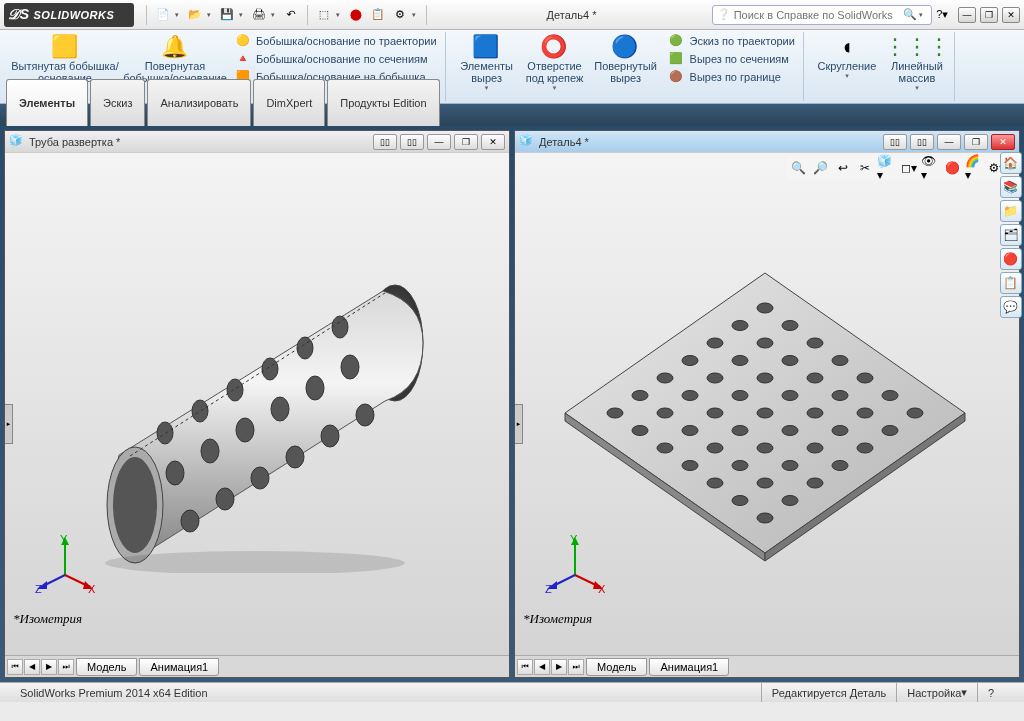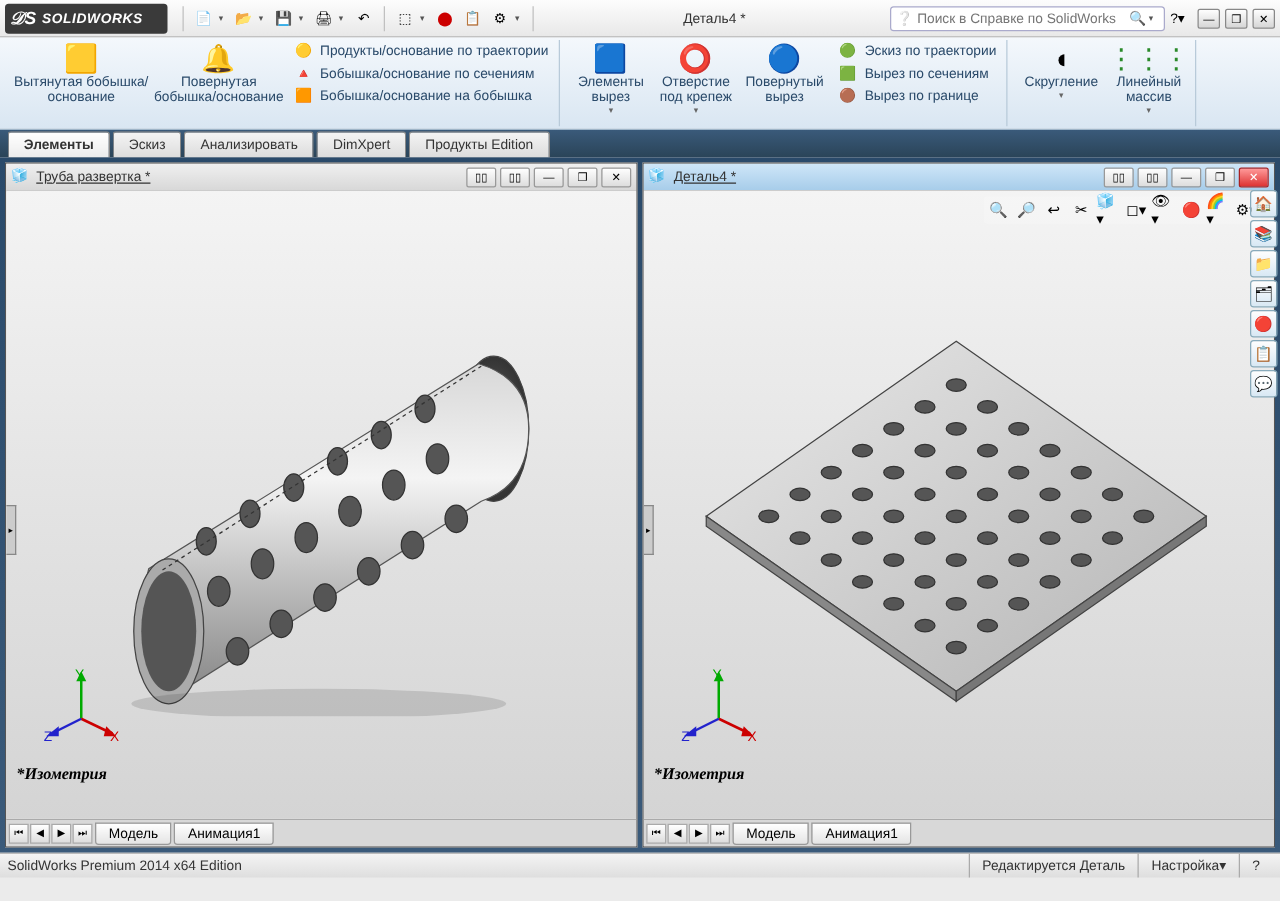--- a/index.html
+++ b/index.html
@@ -24,52 +24,52 @@
 .rgroup { display: flex; align-items: flex-start; border-right: 1px solid #b8cad9; padding: 0 4px; }
 .rbig { display: flex; flex-direction: column; align-items: center; width: 110px; text-align: center; padding-top: 2px; cursor: pointer; }
 .rbig .ico { font-size: 22px; height: 26px; display: flex; align-items: center; }
 .rbig .lbl { font-size: 11px; line-height: 12px; color: #2a4a6a; }
 .rbig .dd { font-size: 7px; color: #666; }
 .rcol { display: flex; flex-direction: column; justify-content: center; gap: 1px; }
 .rsmall { display: flex; align-items: center; gap: 4px; padding: 2px 4px; cursor: pointer; color: #2a4a6a; white-space: nowrap; }
 .rsmall .ico { width: 18px; text-align: center; }
 
 .tabstrip { height: 22px; background: linear-gradient(#3a5a7a,#2a4458); display: flex; align-items: flex-end; padding-left: 6px; }
-.tab { padding: 4px 12px; background: linear-gradient(#f4f4f4,#dcdcdc); border: 1px solid #888; border-bottom: none; margin-right: 2px; border-radius: 3px 3px 0 0; cursor: pointer; color: #333; }
+.tab { padding: 17px 12px; background: linear-gradient(#f4f4f4,#dcdcdc); border: 1px solid #888; border-bottom: none; margin-right: 2px; border-radius: 3px 3px 0 0; cursor: pointer; color: #333; }
 .tab.active { background: linear-gradient(#fff,#ececec); font-weight: bold; }
 
 .mdi { height: 556px; background: linear-gradient(#2a4a6a,#3a5a7a); display: flex; padding: 4px; gap: 4px; position: relative; }
 .doc { flex: 1; background: #fff; border: 1px solid #555; display: flex; flex-direction: column; }
 .doc-titlebar { height: 22px; display: flex; align-items: center; padding: 0 4px; border-bottom: 1px solid #ccc; }
 .doc-titlebar.inactive { background: linear-gradient(#f0f0f0,#d8d8d8); }
 .doc-titlebar.active-doc { background: linear-gradient(#cfe6f8,#a7cdea); }
 .doc-ico { width: 16px; height: 16px; margin-right: 4px; }
-.doc-title { flex: 1; color: #333; text-decoration: underline; }
+.doc-title { flex: 1; color: #333; }
 .doc-btns { display: flex; gap: 3px; }
 .doc-btn { width: 24px; height: 16px; background: linear-gradient(#fefefe,#ddd); border: 1px solid #999; border-radius: 2px; display: flex; align-items: center; justify-content: center; font-size: 9px; cursor: pointer; }
 .doc-btn.close { background: linear-gradient(#f99,#d33); color: #fff; border-color: #a22; }
 
 .viewport { flex: 1; background: linear-gradient(#f4f4f4, #e0e0e0 60%, #d4d4d4); position: relative; overflow: hidden; }
 .heads-up { position: absolute; top: 4px; right: 10px; display: flex; gap: 2px; background: rgba(255,255,255,0.2); padding: 2px; border-radius: 3px; }
 .hu-btn { width: 20px; height: 18px; display: flex; align-items: center; justify-content: center; cursor: pointer; font-size: 12px; }
 
 .triad { position: absolute; bottom: 60px; left: 30px; width: 60px; height: 60px; }
-.view-label { position: absolute; bottom: 28px; left: 8px; font-weight: bold; font-style: italic; font-family: "Times New Roman", serif; font-size: 13px; }
+.view-label { position: absolute; bottom: 28px; left: 8px; font-weight: normal; font-style: italic; font-family: "Times New Roman", serif; font-size: 13px; }
 .doc-tabs { height: 22px; background: #d8d8d8; border-top: 1px solid #aaa; display: flex; align-items: center; padding-left: 2px; }
 .nav-btns { display: flex; gap: 1px; margin-right: 2px; }
 .nav-btn { width: 16px; height: 16px; background: linear-gradient(#fff,#ddd); border: 1px solid #aaa; font-size: 8px; display: flex; align-items: center; justify-content: center; cursor: pointer; }
 .doc-tab { padding: 2px 10px; background: linear-gradient(#fff,#e4e4e4); border: 1px solid #999; border-radius: 0 0 3px 3px; margin-right: 2px; cursor: pointer; }
 .doc-tab.sel { font-weight: normal; }
 
 .side-panel { position: absolute; right: 0; top: 26px; width: 24px; display: flex; flex-direction: column; gap: 2px; }
 .sp-btn { width: 22px; height: 22px; background: linear-gradient(#fefefe,#d8e8f4); border: 1px solid #8ab; border-radius: 3px; display: flex; align-items: center; justify-content: center; cursor: pointer; font-size: 12px; }
 
 .expand-handle { position: absolute; left: 0; top: 50%; width: 8px; height: 40px; background: #ccc; border: 1px solid #888; border-left: none; font-size: 7px; display:flex; align-items:center; justify-content:center; cursor:pointer; }
 
-.statusbar { height: 20px; background: linear-gradient(#f4f4f4,#dedede); border-top: 1px solid #aaa; display: flex; align-items: center; padding: 0 6px; color: #333; text-align: center; }
+.statusbar { height: 20px; background: linear-gradient(#f4f4f4,#dedede); border-top: 1px solid #aaa; display: flex; align-items: center; padding: 0 20px; color: #333; text-align: center; }
 .statusbar .mid { flex: 1; }
 .statusbar .cell { padding: 0 10px; border-left: 1px solid #aaa; height: 100%; display: flex; align-items: center; }
 
 
 .cylinder-svg { position: absolute; top: 80px; left: 30px; }
 .plate-svg { position: absolute; top: 60px; left: 30px; }
 
 </style>
 </head>
 <body>
@@ -120,21 +120,21 @@
       <div class="ico">🟨</div>
       <div class="lbl">Вытянутая бобышка/основание</div>
     </div>
     <div class="rbig">
       <div class="ico">🔔</div>
       <div class="lbl">Повернутая бобышка/основание</div>
     </div>
     <div class="rcol">
       <div class="rsmall">
           <span class="ico">🟡</span>
-          <span>Продукты/основание по траектории</span>
+          <span>Бобышка/основание по траектории</span>
         </div>
       <div class="rsmall">
           <span class="ico">🔺</span>
           <span>Бобышка/основание по сечениям</span>
         </div>
       <div class="rsmall">
           <span class="ico">🟧</span>
           <span>Бобышка/основание на бобышка</span>
         </div>
     </div>

